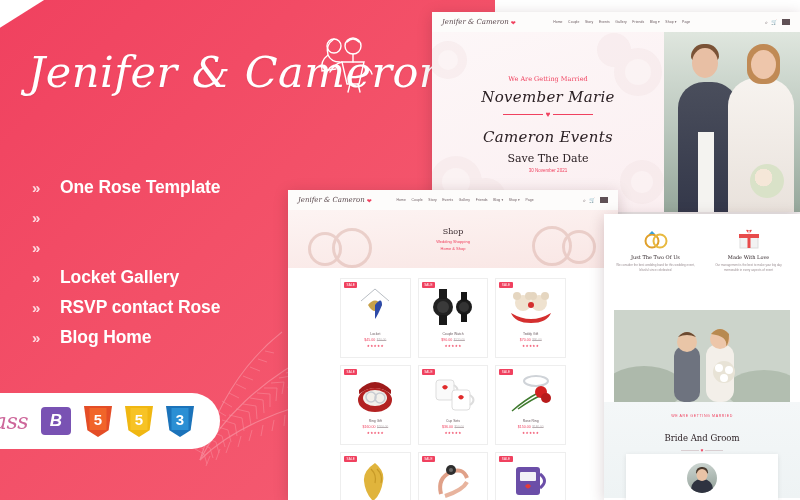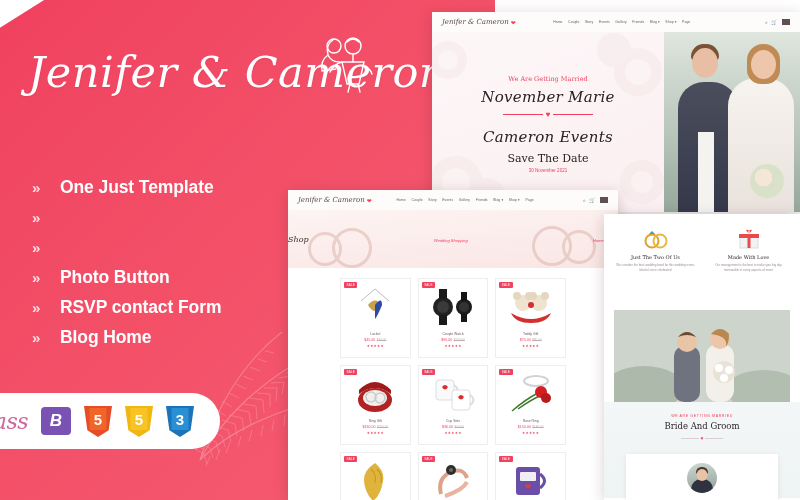--- a/index.html
+++ b/index.html
@@ -156,21 +156,21 @@
   .ph-bride-hair { position:absolute; right:20px; top:12px; width:33px; height:40px;
     background:#c08a55; border-radius:16px 16px 14px 14px; }
   .ph-bouquet { position:absolute; right:16px; bottom:14px; width:34px; height:34px;
     background:radial-gradient(circle at 40% 40%,#f5e7d8 0 30%,#d9e2c8 31% 100%); border-radius:50%; }
 
   
   .mock2 { left:288px; top:190px; width:330px; height:310px; }
   .shop-hero {
     height:58px; position:relative; overflow:hidden;
     background:linear-gradient(175deg,#fdf4f3 0%,#f9e6e4 100%);
-    display:flex; align-items:center; justify-content:space-between;font-style:italic;
+    display:flex; flex-direction:column; align-items:center; justify-content:center;
   }
   .ring-deco { position:absolute; opacity:.55; }
   .ring-deco .r {
     position:absolute; border:3px solid #ddb6ae; border-radius:50%;
   }
   .shop-title { font-family:"DejaVu Serif", serif; font-size:8px; color:#3a2c30; position:relative; }
   .shop-bread { font-size:4px; color:#f0415f; margin-top:3px; position:relative; }
   .shop-bread2 { font-size:4px; color:#f0415f; margin-top:2px; position:relative; }
 
   .prod-grid {
@@ -199,21 +199,21 @@
   .m3-ico { height:22px; display:flex; align-items:center; justify-content:center; }
   .m3-t { font-family:"DejaVu Serif", serif; font-size:5px; color:#2f2428; margin-top:4px; }
   .m3-p { font-size:3px; color:#9b8f93; line-height:1.5; margin-top:3px; padding:0 3px; }
   .m3-photo { height:92px; margin:0 10px; position:relative; overflow:hidden;
     background:linear-gradient(170deg,#dfe3dc 0%,#b6bfb2 60%,#98a595 100%); }
   .m3-bottom {
     height:96px; background:linear-gradient(180deg,#f4f7f8 0%,#eef3f4 100%);
     position:relative; padding-top:12px; text-align:center;
   }
   .m3-pre { font-size:3.6px; color:#f0415f; letter-spacing:.6px; }
-  .m3-h { font-family:"DejaVu Serif", serif; font-size:8.5px; color:#2f2428; margin-top:3px; }
+  .m3-h { font-family:"DejaVu Serif", serif; font-size:8.5px; color:#2f2428; margin-top:15px; }
   .m3-sep { display:flex; align-items:center; justify-content:center; gap:2px; margin-top:4px; }
   .m3-sep .l { width:18px; height:1px; background:#d9ced1; }
   .m3-sep .h { color:#f0415f; font-size:5px; }
   .m3-card {
     position:absolute; left:22px; top:52px; width:152px; height:60px;
     background:#fff; box-shadow:0 1px 5px rgba(0,0,0,.09);
     display:flex; align-items:flex-start; justify-content:center; padding-top:9px;
   }
   .m3-av { width:30px; height:30px; border-radius:50%; overflow:hidden; position:relative;
     background:linear-gradient(170deg,#cfd8d4,#8e9c94); }
@@ -271,35 +271,35 @@
           <path d="M38 52 L36 60 M46 52 L48 60"></path>
           <path d="M52 34 q6 2 8 8"></path>
         </g>
       </svg>
     </div>
   </div>
 
   <div class="features">
     <div class="feat-row">
       <span class="chev">»</span>
-      <span class="feat-label">One Just Template</span>
+      <span class="feat-label">One Rose Template</span>
     </div>
     <div class="feat-row">
       <span class="chev">»</span>
     </div>
     <div class="feat-row">
       <span class="chev">»</span>
     </div>
     <div class="feat-row">
       <span class="chev">»</span>
-      <span class="feat-label">Photo Button</span>
+      <span class="feat-label">Locket Gallery</span>
     </div>
     <div class="feat-row">
       <span class="chev">»</span>
-      <span class="feat-label">RSVP contact Form</span>
+      <span class="feat-label">RSVP contact Rose</span>
     </div>
     <div class="feat-row">
       <span class="chev">»</span>
       <span class="feat-label">Blog Home</span>
     </div>
   </div>
 
   <div class="pill">
     <span class="sass-logo">Sass</span>
     <span class="bs-logo">B</span>

